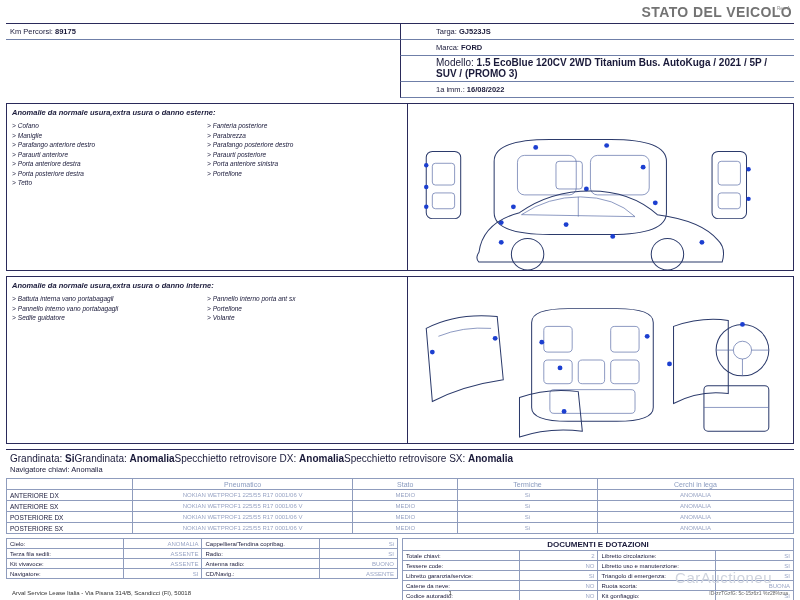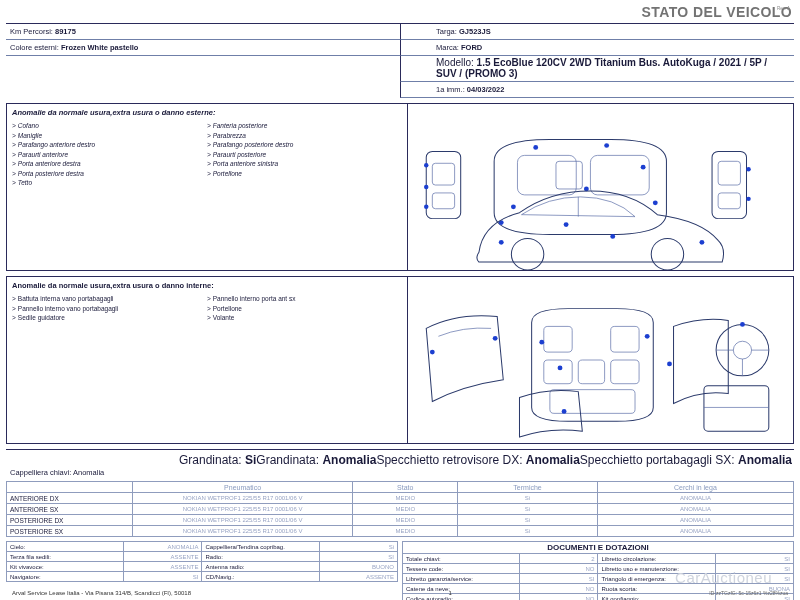--- a/index.html
+++ b/index.html
@@ -65,37 +65,37 @@
   .col { width: 50%; }
   .item {
     font-size: 6.5px;
     line-height: 9.5px;
     white-space: nowrap;
   }
   .item .arrow { margin-right: 2px; }
   .panel1 { height: 168px; }
   .panel2 { height: 168px; }
   .panel1 .panel-left { height: 100%; font-style: italic; }
-  .panel2 .panel-left { height: 100%; }
+  .panel2 .panel-left { height: 100%; font-style: italic; }
 
   
   .diagram { position:absolute; inset:0; }
   .diagram svg { width:100%; height:100%; display:block; }
   .veh { fill:none; stroke:#2b3a6b; stroke-width:1; }
   .vehthin { fill:none; stroke:#5b6ea8; stroke-width:.7; }
   .dot { fill:#1c3fd0; }
 
   
   .summary {
     margin-top: 5px;
     border-top: 1px solid #2a2a5a;
-    font-size: 12px;
+    font-size: 10px;
     padding: 3px 2px 0 4px;
     display:flex;
-    justify-content:flex-end;
+    justify-content:flex-start;
   }
   .summary .s1 { }
   .summary b { font-weight: bold; }
   .subline { font-size: 7.5px; padding: 1px 4px 3px 4px; }
 
   
   table { border-collapse: collapse; width: 100%; }
   .tyres { margin-top: 1px; }
   .tyres th, .tyres td {
     border: 1px solid #8f9cbd;
@@ -145,43 +145,39 @@
 
   <div class="revmark">Rev. A</div>
   <div class="title">STATO DEL VEICOLO</div>
 
   <div class="topwrap">
     <div class="topleft">
       <div class="inforow">
         <span class="lbl">Km Percorsi:</span>
         <span class="val">89175</span>
       </div>
-      <div class="inforow">
-        <span class="lbl">Colore esterni:</span>
-        <span class="val">Frozen White pastello</span>
-      </div>
       <div class="inforow filler">&nbsp;</div>
       <div class="inforow filler">&nbsp;</div>
     </div>
     <div class="topright">
       <div class="inforow">
         <span class="lbl">Targa:</span>
         <span class="val">GJ523JS</span>
       </div>
       <div class="inforow">
         <span class="lbl">Marca:</span>
         <span class="val">FORD</span>
       </div>
       <div class="inforow tr-model">
         <span class="lbl">Modello:</span>
         <span class="val">1.5 EcoBlue 120CV 2WD Titanium Bus. AutoKuga / 2021 / 5P / SUV / (PROMO 3)</span>
       </div>
       <div class="inforow">
         <span class="lbl">1a imm.:</span>
-        <span class="val">04/03/2022</span>
+        <span class="val">16/08/2022</span>
       </div>
     </div>
   </div>
 
   <div class="panel panel1">
     <div class="panel-left">
       <div class="panel-heading">Anomalie da normale usura,extra usura o danno esterne:</div>
       <div class="cols">
         <div class="col">
           <div class="item"><span class="arrow">&gt;</span><span>Cofano</span></div>
@@ -328,26 +324,26 @@
     </span>
     <span class="s1">
       <span>Grandinata:</span>
       <b>Anomalia</b>
     </span>
     <span class="s1">
       <span>Specchietto retrovisore DX:</span>
       <b>Anomalia</b>
     </span>
     <span class="s1">
-      <span>Specchietto portabagagli SX:</span>
+      <span>Specchietto retrovisore SX:</span>
       <b>Anomalia</b>
     </span>
   </div>
   <div class="subline">
-    <span>Cappelliera chiavi:</span>
+    <span>Navigatore chiavi:</span>
     <span>Anomalia</span>
   </div>
 
   <table class="tyres">
     <thead>
       <tr>
         <th></th>
         <th>Pneumatico</th>
         <th>Stato</th>
         <th>Termiche</th>

